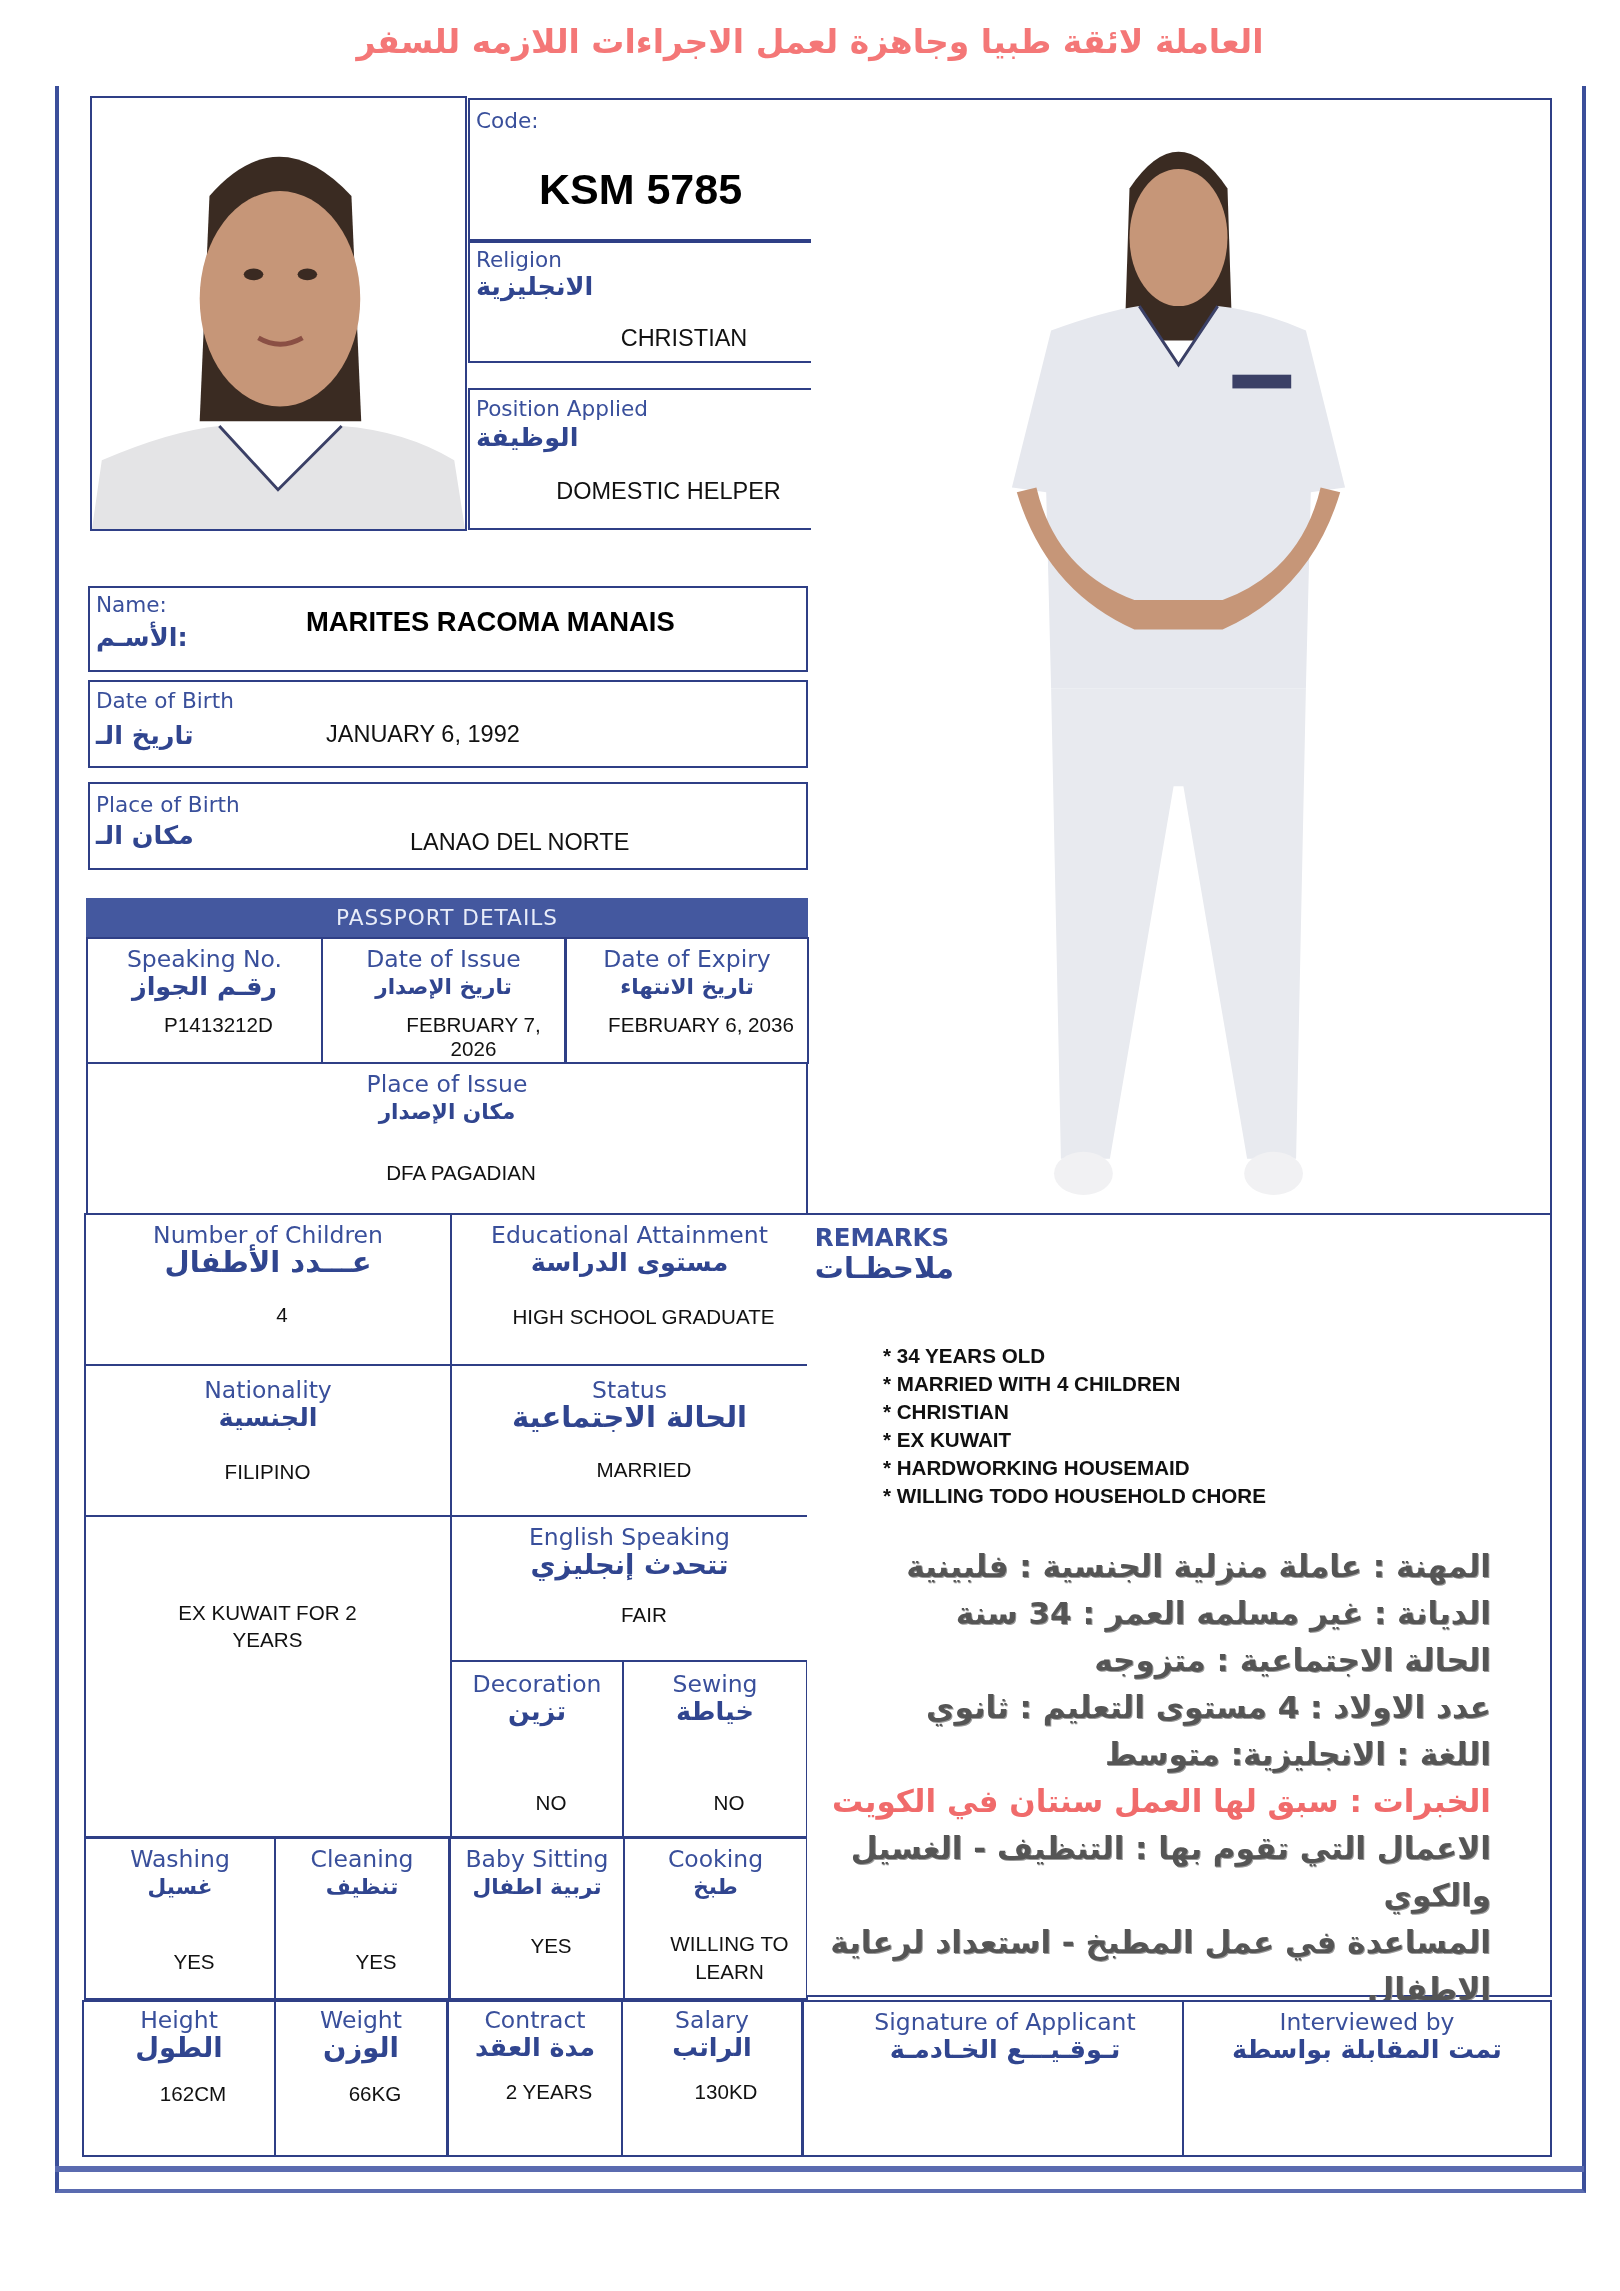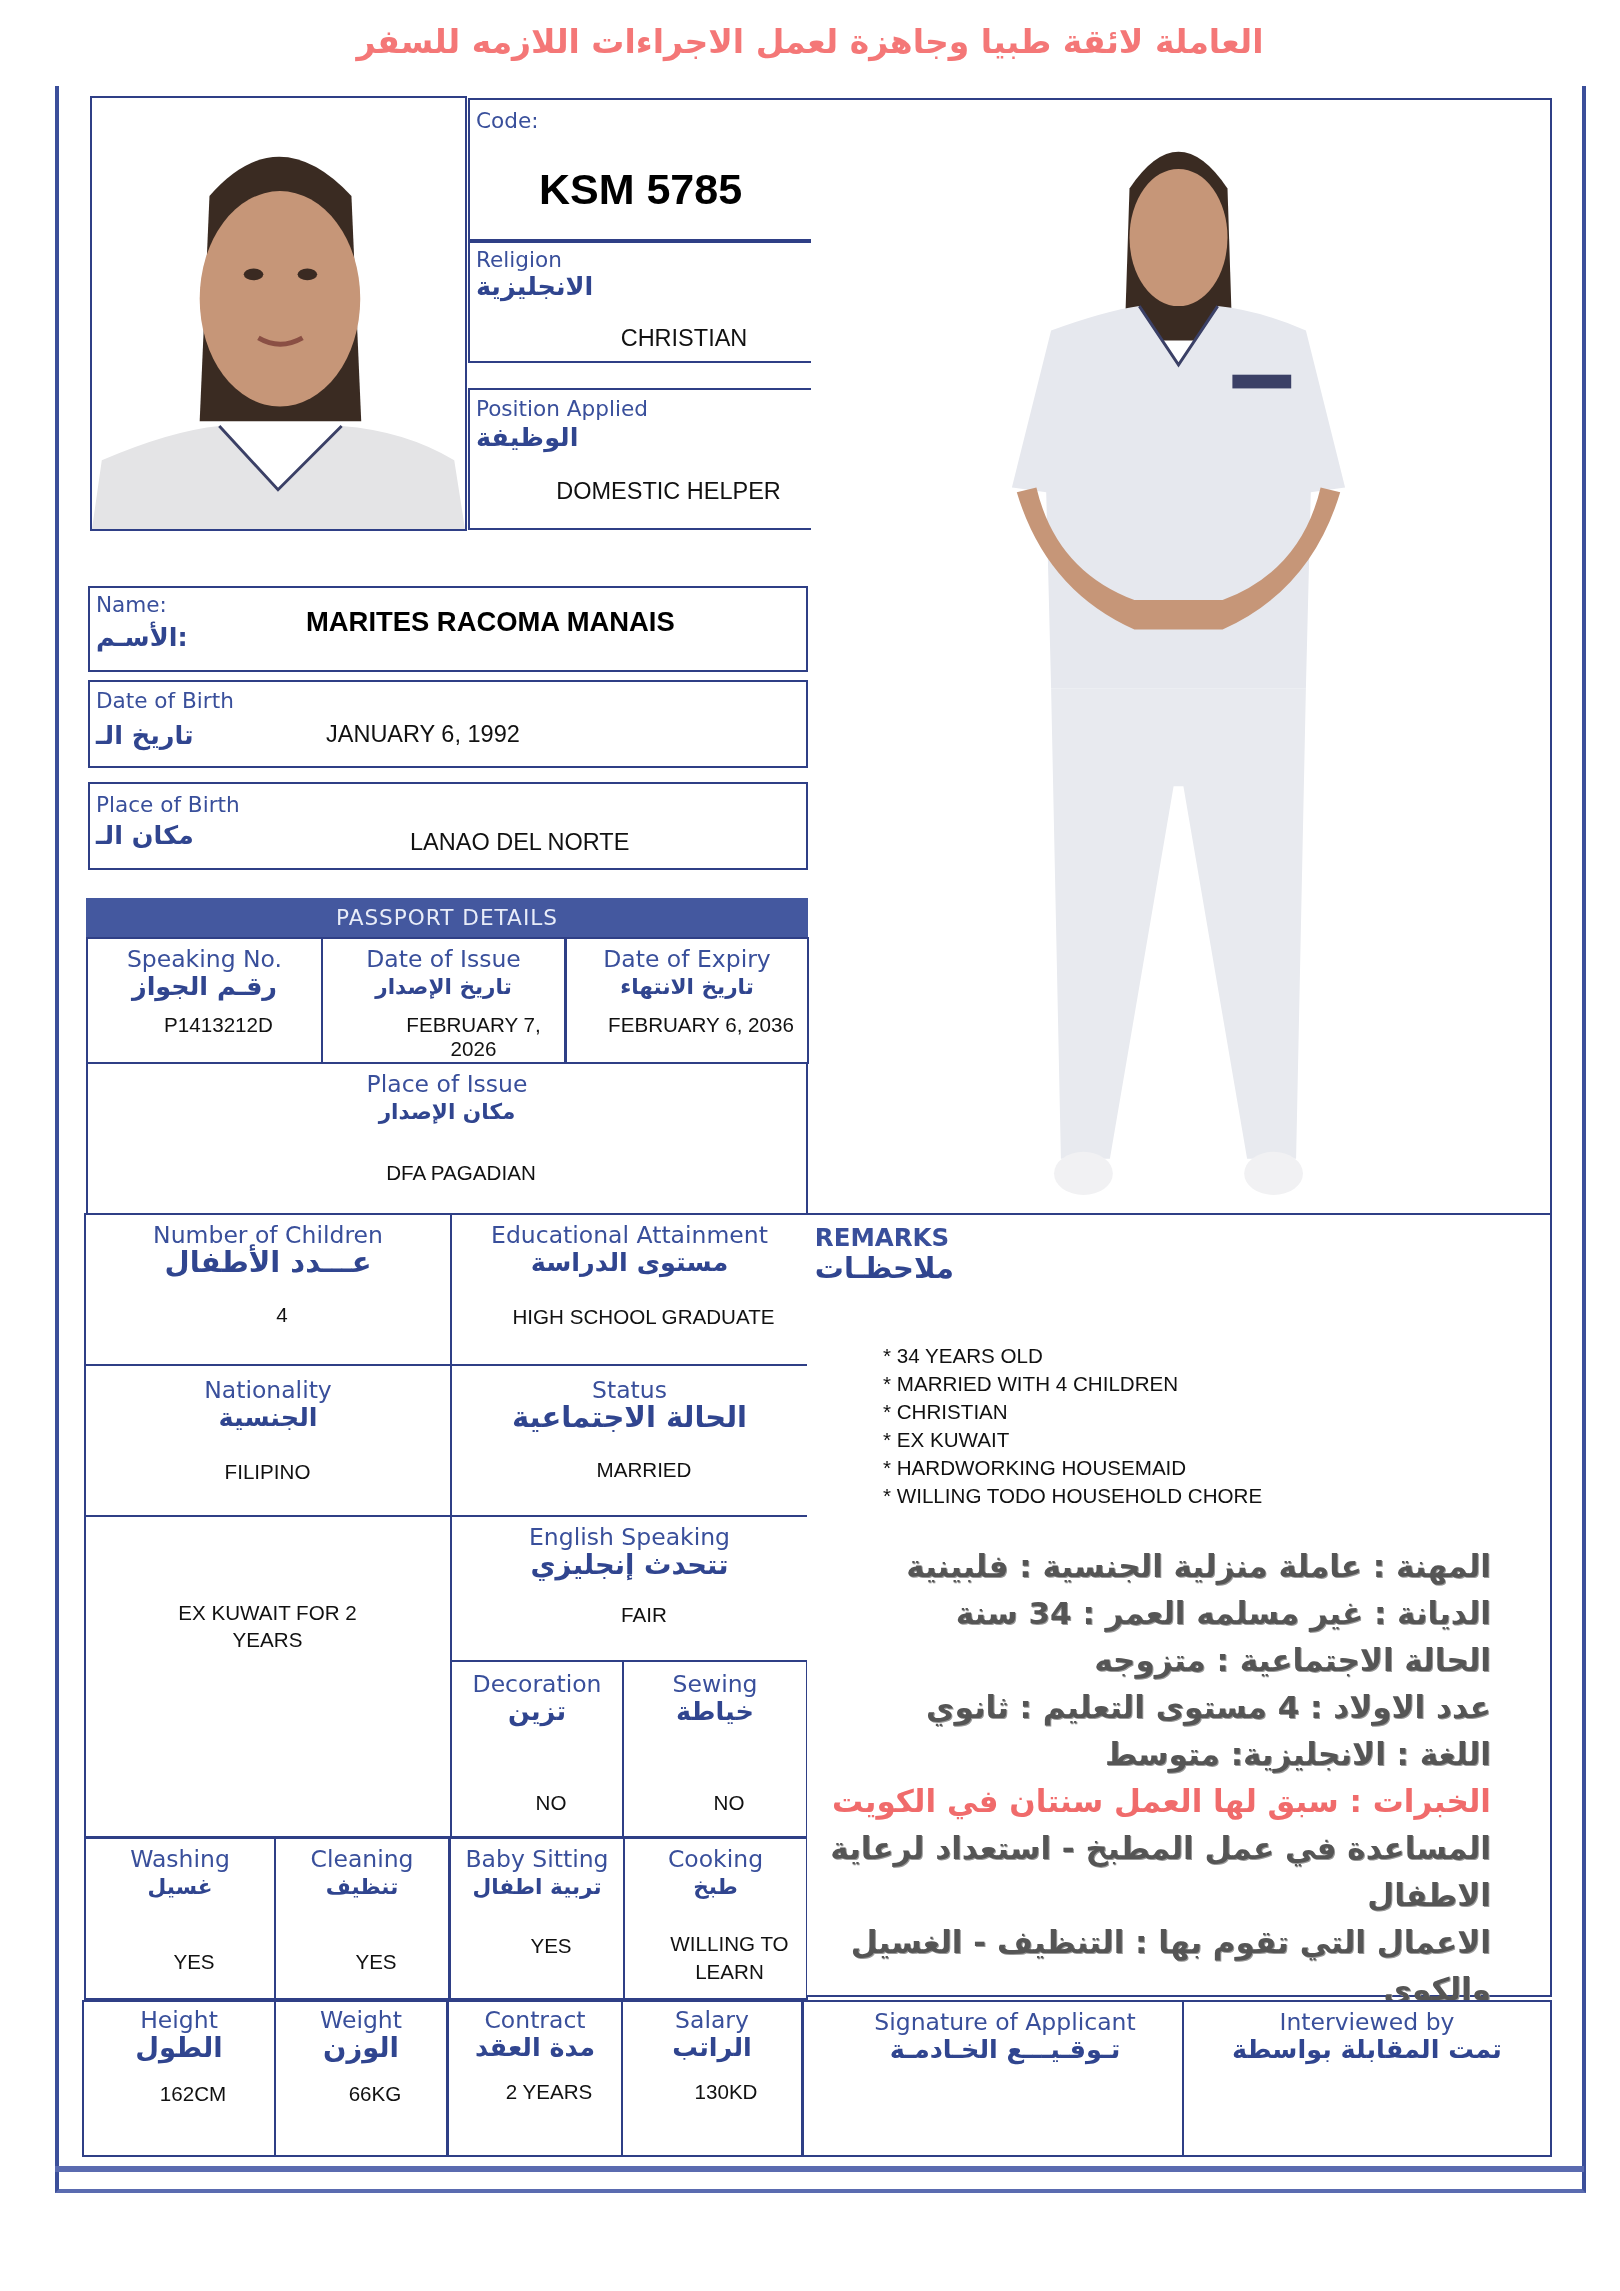--- a/index.html
+++ b/index.html
@@ -8,21 +8,21 @@
   .title { left: 0; width: 1620px; top: 21.6px; height: 51px; text-align: center; color: #f47777; font-size: 33px; font-weight: bold; direction: rtl; font-family: "DejaVu Sans", sans-serif; }
   .page-frame { left: 55px; top: 86px; width: 1531px; height: 2107px; border-left: 4.9px solid #3b4f9a; border-right: 4.9px solid #3b4f9a; border-bottom: 4.9px solid #5a6bb0; }
   .box { border: 2px solid #2f3f86; background: #fff; }
   .lbl { color: #394f9b; font-family: "DejaVu Sans", sans-serif; font-size: 21.6px; line-height: 25.5px; }
   .ar { color: #30458f; font-family: "DejaVu Sans", sans-serif; font-weight: bold; font-size: 25.5px; direction: rtl; line-height: 29px; }
   .val { font-size: 23.5px; color: #111; margin-left: 28px; }
   .cell { position: absolute; box-sizing: border-box; border: 2px solid #2f3f86; background:#fff; text-align: center; }
   .cell .lbl, .cell .ar { display: block; }
   .photo { background: #f7f7f7; overflow: hidden; }
   .arabic-block { direction: rtl; text-align: right; font-family: "DejaVu Sans", sans-serif; font-weight: bold; color: #555; font-size: 31px; line-height: 47px; text-shadow: 1px 1px 0 #999; }
-  .remarks-list div { font-size: 20.6px; line-height: 28px; color: #111; }
+  .remarks-list div { font-size: 20.6px; line-height: 28px; color: #111; font-weight: bold; }
 </style>
 </head>
 <body>
 
 <div class="abs title">العاملة لائقة طبيا وجاهزة لعمل الاجراءات اللازمه للسفر</div>
 
 <div class="abs page-frame"></div>
 
 <div class="abs box photo" style="left:90px;top:96px;width:377px;height:435px;">
   <svg width="373" height="431" viewBox="0 0 381 440">
@@ -203,22 +203,22 @@
     <div>* HARDWORKING HOUSEMAID</div>
     <div>* WILLING TODO HOUSEHOLD CHORE</div>
   </div>
   <div class="abs arabic-block" style="right:59px;top:328px;width:686px;">
     <div>المهنة : عاملة منزلية        الجنسية : فلبينية</div>
     <div>الديانة : غير مسلمه        العمر : 34 سنة</div>
     <div>الحالة الاجتماعية : متزوجه</div>
     <div>عدد الاولاد : 4     مستوى التعليم : ثانوي</div>
     <div>اللغة : الانجليزية:  متوسط</div>
     <div style="color:#f06b6b;text-shadow:none;">الخبرات : سبق لها العمل سنتان في الكويت</div>
+    <div>الاعمال التي تقوم بها :  التنظيف - الغسيل والكوي</div>
     <div>المساعدة في عمل المطبخ - استعداد لرعاية الاطفال</div>
-    <div>الاعمال التي تقوم بها :  التنظيف - الغسيل والكوي</div>
   </div>
 </div>
 
 <div class="cell" style="left:802px;top:2000px;width:382px;height:157px;padding-left:24px;">
   <span class="lbl" style="margin-top:7.8px;font-size:23.5px;">Signature  of  Applicant</span>
   <span class="ar" style="font-size:25.5px;">تـوقـيـــع الخـادمـة</span>
 </div>
 <div class="cell" style="left:1182px;top:2000px;width:370px;height:157px;">
   <span class="lbl" style="margin-top:7.8px;font-size:23.5px;">Interviewed  by</span>
   <span class="ar" style="font-size:25.5px;">تمت المقابلة بواسطة</span>

